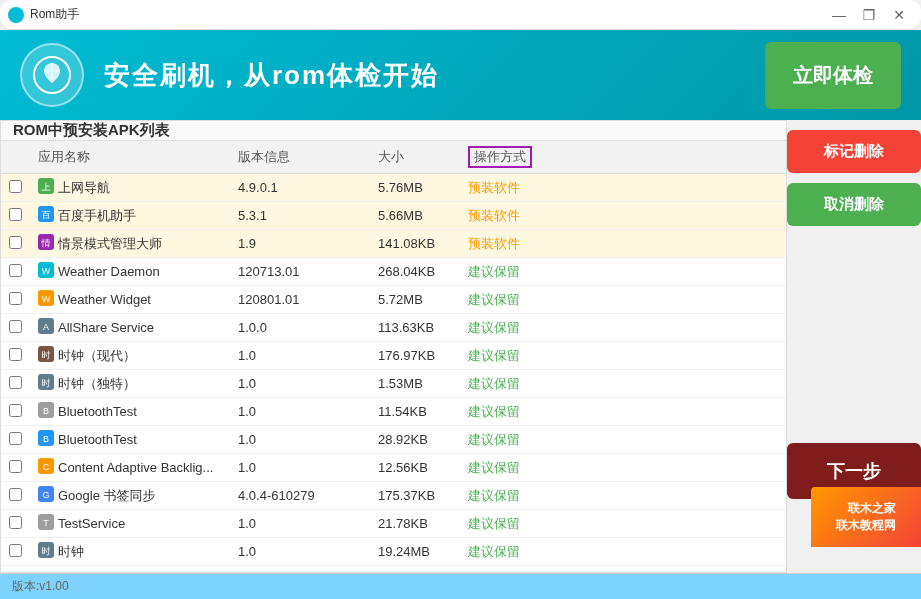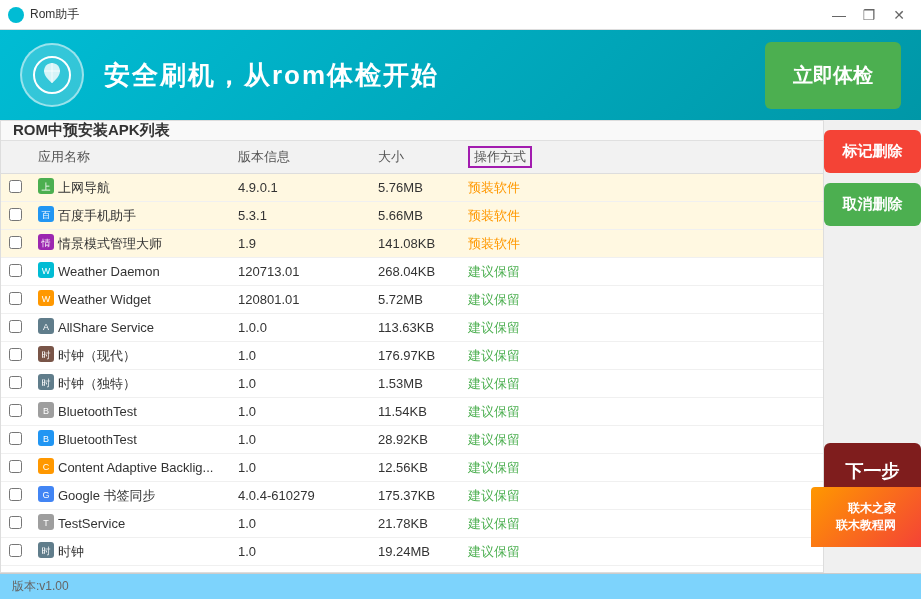--- a/index.html
+++ b/index.html
@@ -7,20 +7,21 @@
 
     
     .title-bar {
       background: #ffffff;
       height: 30px;
       display: flex;
       align-items: center;
       padding: 0 8px;
       border-bottom: 1px solid #ddd;
       user-select: none;
+      border-radius: 12px;
     }
     .title-bar-icon {
       width: 16px; height: 16px;
       background: #00bcd4;
       border-radius: 50%;
       margin-right: 6px;
     }
     .title-bar-text { font-size: 12px; color: #333; flex: 1; }
     .title-bar-controls { display: flex; gap: 2px; }
     .title-bar-btn {
@@ -122,21 +123,21 @@
       color: #333;
     }
     .app-name-cell { display: flex; align-items: center; gap: 4px; }
     .checkbox-cell { width: 24px; }
     .checkbox-cell input[type=checkbox] { margin: 0; cursor: pointer; }
     .action-preinstall { color: #ff9800; font-size: 13px; }
     .action-keep { color: #4caf50; font-size: 13px; }
 
     
     .right-sidebar {
-      width: 97px;
+      width: 134px;
       display: flex;
       flex-direction: column;
       gap: 10px;
       padding: 10px 0;
       background: #f0f0f0;
     }
     .sidebar-btn {
       padding: 12px 8px;
       border: none;
       border-radius: 6px;

